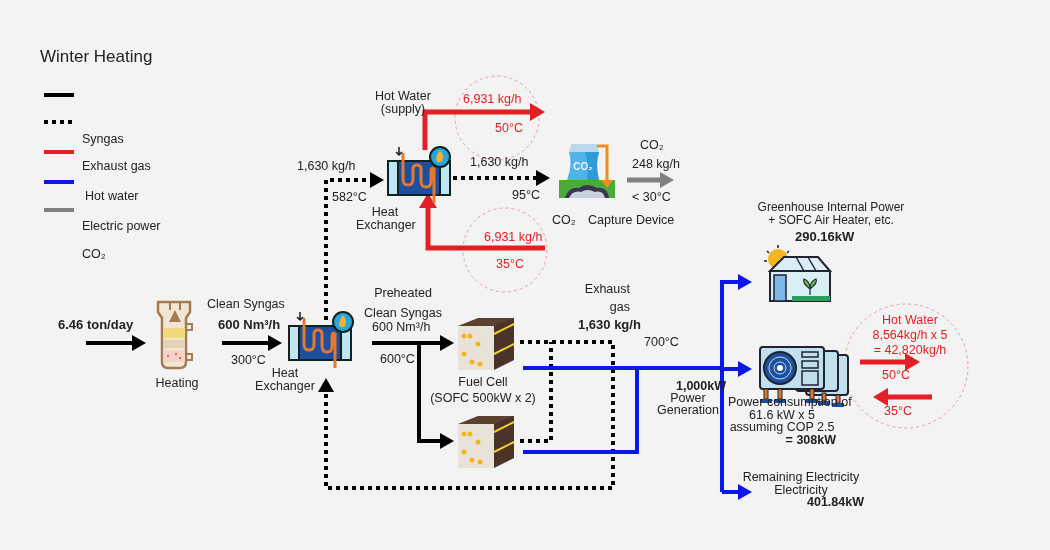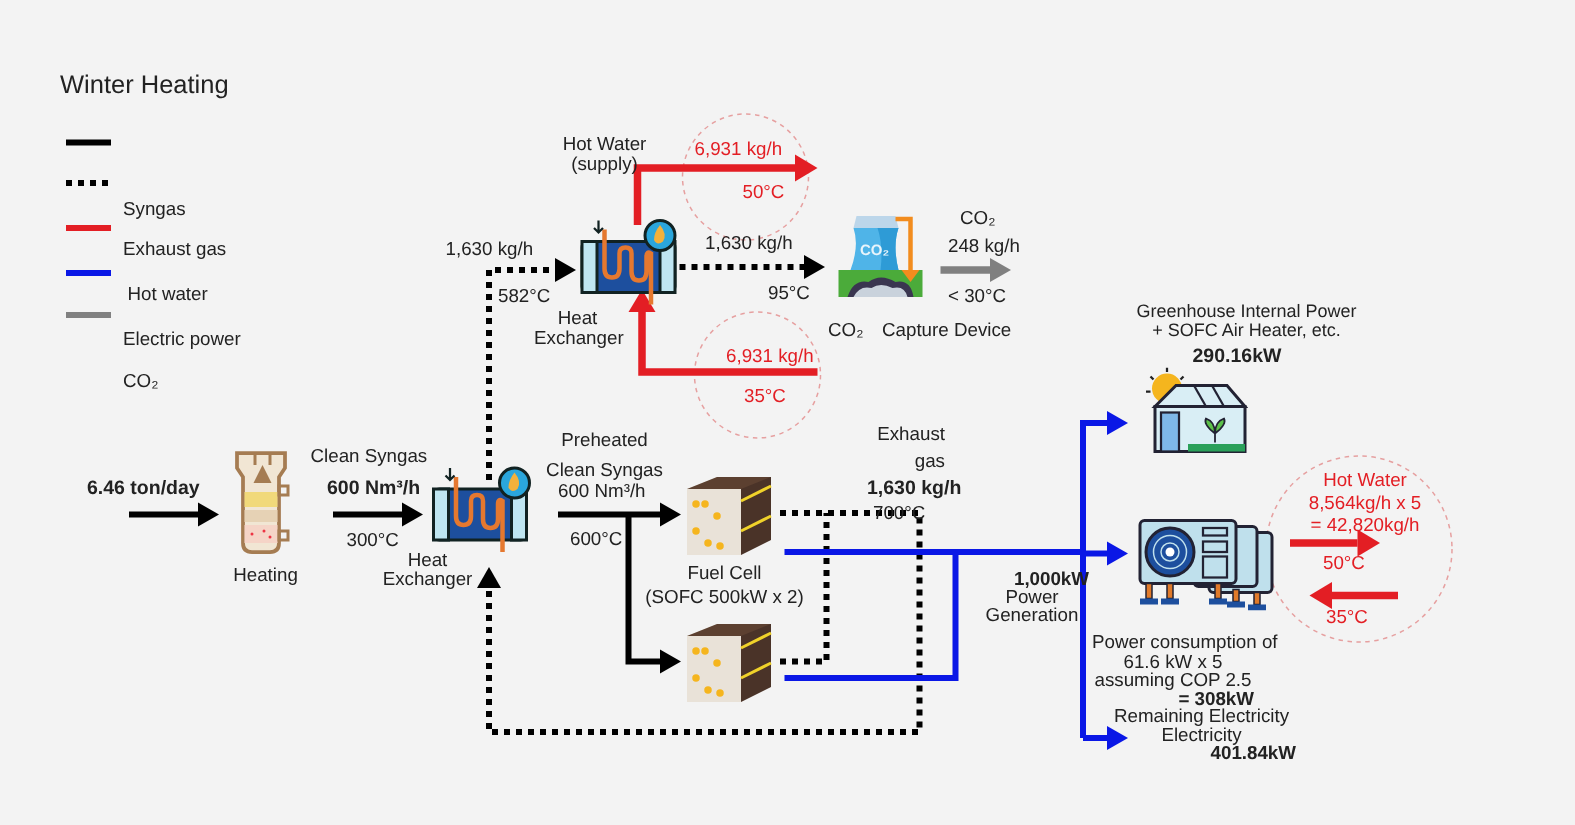--- a/index.html
+++ b/index.html
@@ -174,21 +174,21 @@
 <div class="t c" style="left:428px;top:374px;width:110px;line-height:16px;">
   <div>Fuel Cell</div>
   <div>(SOFC 500kW x 2)</div>
 </div>
 
 <div class="t c" style="left:580px;top:280px;width:50px;line-height:18px;text-align:right;">
   <div>Exhaust</div>
   <div>gas</div>
 </div>
 <div class="t b" style="left:578px;top:318px;font-size:13px;">1,630 kg/h</div>
-<div class="t" style="left:582px;top:335px;text-align:right;">700°C</div>
+<div class="t" style="left:644px;top:335px;text-align:right;">700°C</div>
 
 <div class="t c" style="left:650px;top:380px;width:76px;line-height:12px;">
   <div class="b">1,000kW</div>
   <div>Power</div>
   <div>Generation</div>
 </div>
 
 <div class="t" style="left:297px;top:159px;">1,630 kg/h</div>
 <div class="t" style="left:332px;top:190px;">582°C</div>
 <svg class="icon" style="left:386px;top:145px;" width="70" height="60" viewBox="0 0 70 60">
@@ -276,21 +276,21 @@
       <rect x="78" y="52" width="4" height="8"></rect>
     </g>
   <g fill="#1d4f9e">
       <rect x="2" y="56" width="12" height="4"></rect>
       <rect x="16" y="56" width="12" height="4"></rect>
       <rect x="48" y="56" width="12" height="4"></rect>
       <rect x="60" y="58" width="12" height="4"></rect>
       <rect x="74" y="60" width="12" height="4"></rect>
     </g>
 </svg>
-<div class="t c" style="left:728px;top:422px;width:108px;line-height:12.5px;">
+<div class="t c" style="left:728px;top:396px;width:108px;line-height:12.5px;">
   <div>Power consumption of</div>
   <div>61.6 kW x 5</div>
   <div>assuming COP 2.5</div>
   <div class="b">= 308kW</div>
 </div>
 <div class="t c red" style="left:862px;top:313px;width:96px;line-height:15px;">
   <div>Hot Water</div>
   <div>8,564kg/h x 5</div>
   <div>= 42,820kg/h</div>
 </div>

